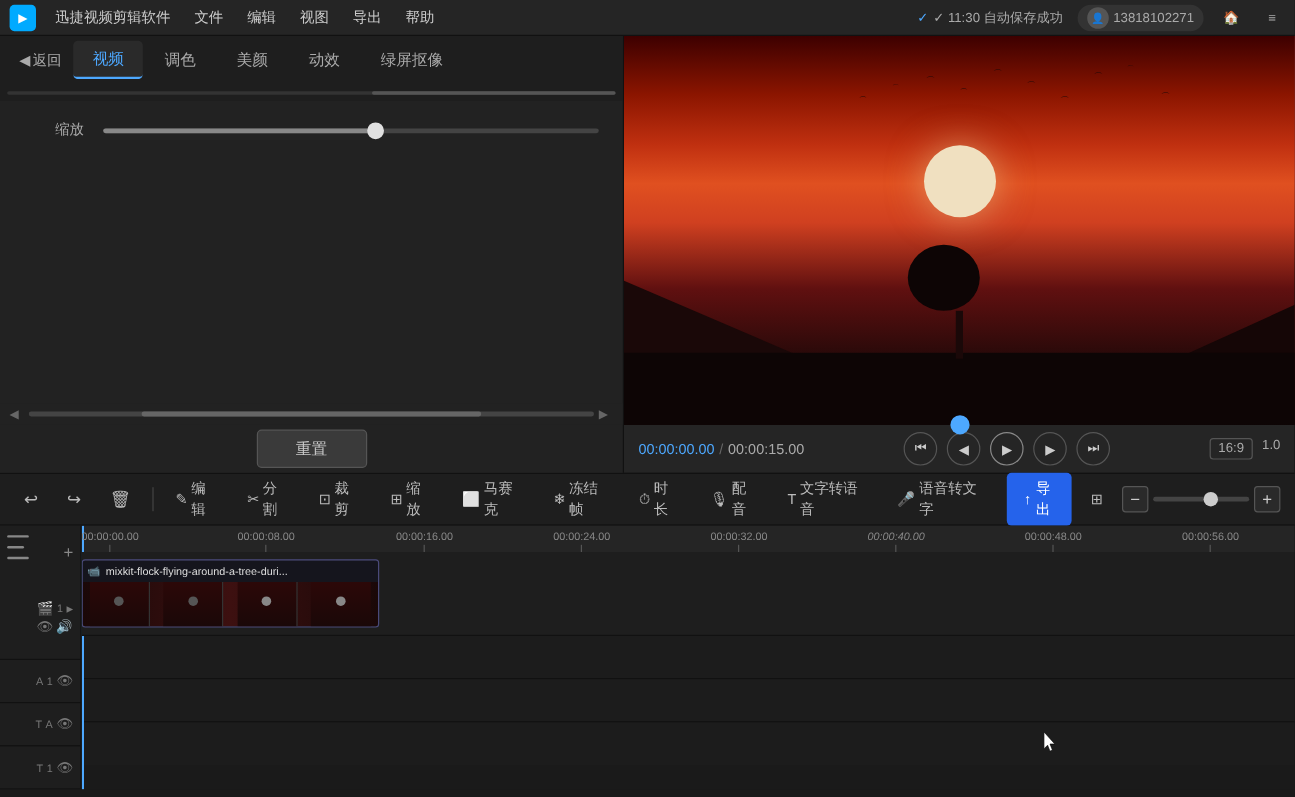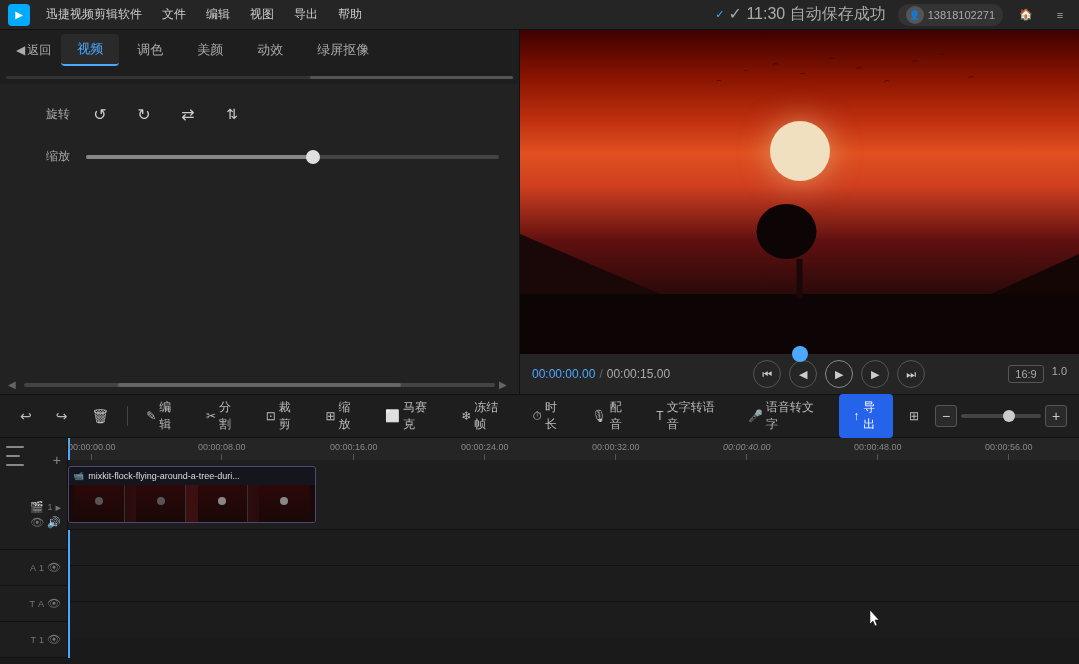--- a/index.html
+++ b/index.html
@@ -674,21 +674,21 @@
     <span class="menu-item">迅捷视频剪辑软件</span>
     <span class="menu-item">文件</span>
     <span class="menu-item">编辑</span>
     <span class="menu-item">视图</span>
     <span class="menu-item">导出</span>
     <span class="menu-item">帮助</span>
   </div>
   <div id="menu-right">
     <div id="save-status">
       <span class="check-icon">✓</span>
-      <span style="font-size:16px; color:#aaa;">✓ 11:30 自动保存成功</span>
+      <span style="font-size:11px; color:#aaa;">✓ 11:30 自动保存成功</span>
     </div>
     <div id="user-info">
       <div id="user-avatar">👤</div>
       <span style="font-size:11px;">13818102271</span>
     </div>
     <div id="home-btn">🏠</div>
     <div id="more-btn">≡</div>
   </div>
 </div>
 
@@ -711,48 +711,42 @@
     <div style="height:14px; background:#1e1e1e; display:flex; align-items:center; padding:0 6px;">
       <div style="flex:1; height:3px; background:#333; border-radius:2px; position:relative;">
         <div style="position:absolute; right:0; width:40%; height:100%; background:#555; border-radius:2px;"></div>
       </div>
     </div>
 
     <div id="panel-content">
 
 
 
-      <div class="prop-row">
-        <div class="prop-label">旋转</div>
-        <div class="rotate-controls">
-          <div class="rotate-btn">↺</div>
-          <div class="rotate-btn">↻</div>
-          <div class="rotate-btn">⇄</div>
-          <div class="rotate-btn" style="font-size:14px;">⇅</div>
-        </div>
-      </div>
 
       <div class="prop-row">
         <div class="prop-label">缩放</div>
         <div class="slider-container">
           <div class="slider-track" style="width:55%;"></div>
           <div class="slider-thumb" style="left:55%;"></div>
         </div>
       </div>
 
     </div>
 
     <div style="height:18px; background:#222; display:flex; align-items:center; padding:0 8px;">
       <span class="hscroll-arrow">◀</span>
       <div class="hscroll-track">
         <div class="hscroll-thumb"></div>
       </div>
       <span class="hscroll-arrow">▶</span>
     </div>
 
+    <div id="reset-btn-container">
+      <button id="reset-btn">重置</button>
+    </div>
   </div>
 
   <div id="right-panel">
 
     <div id="preview-video">
       <div id="sunset-sky"></div>
       <div id="sun-circle"></div>
 
       <span class="bird" style="top:15%; left:35%; font-size:7px;">⌒</span>
       <span class="bird" style="top:12%; left:40%; font-size:6px;">⌒</span>

